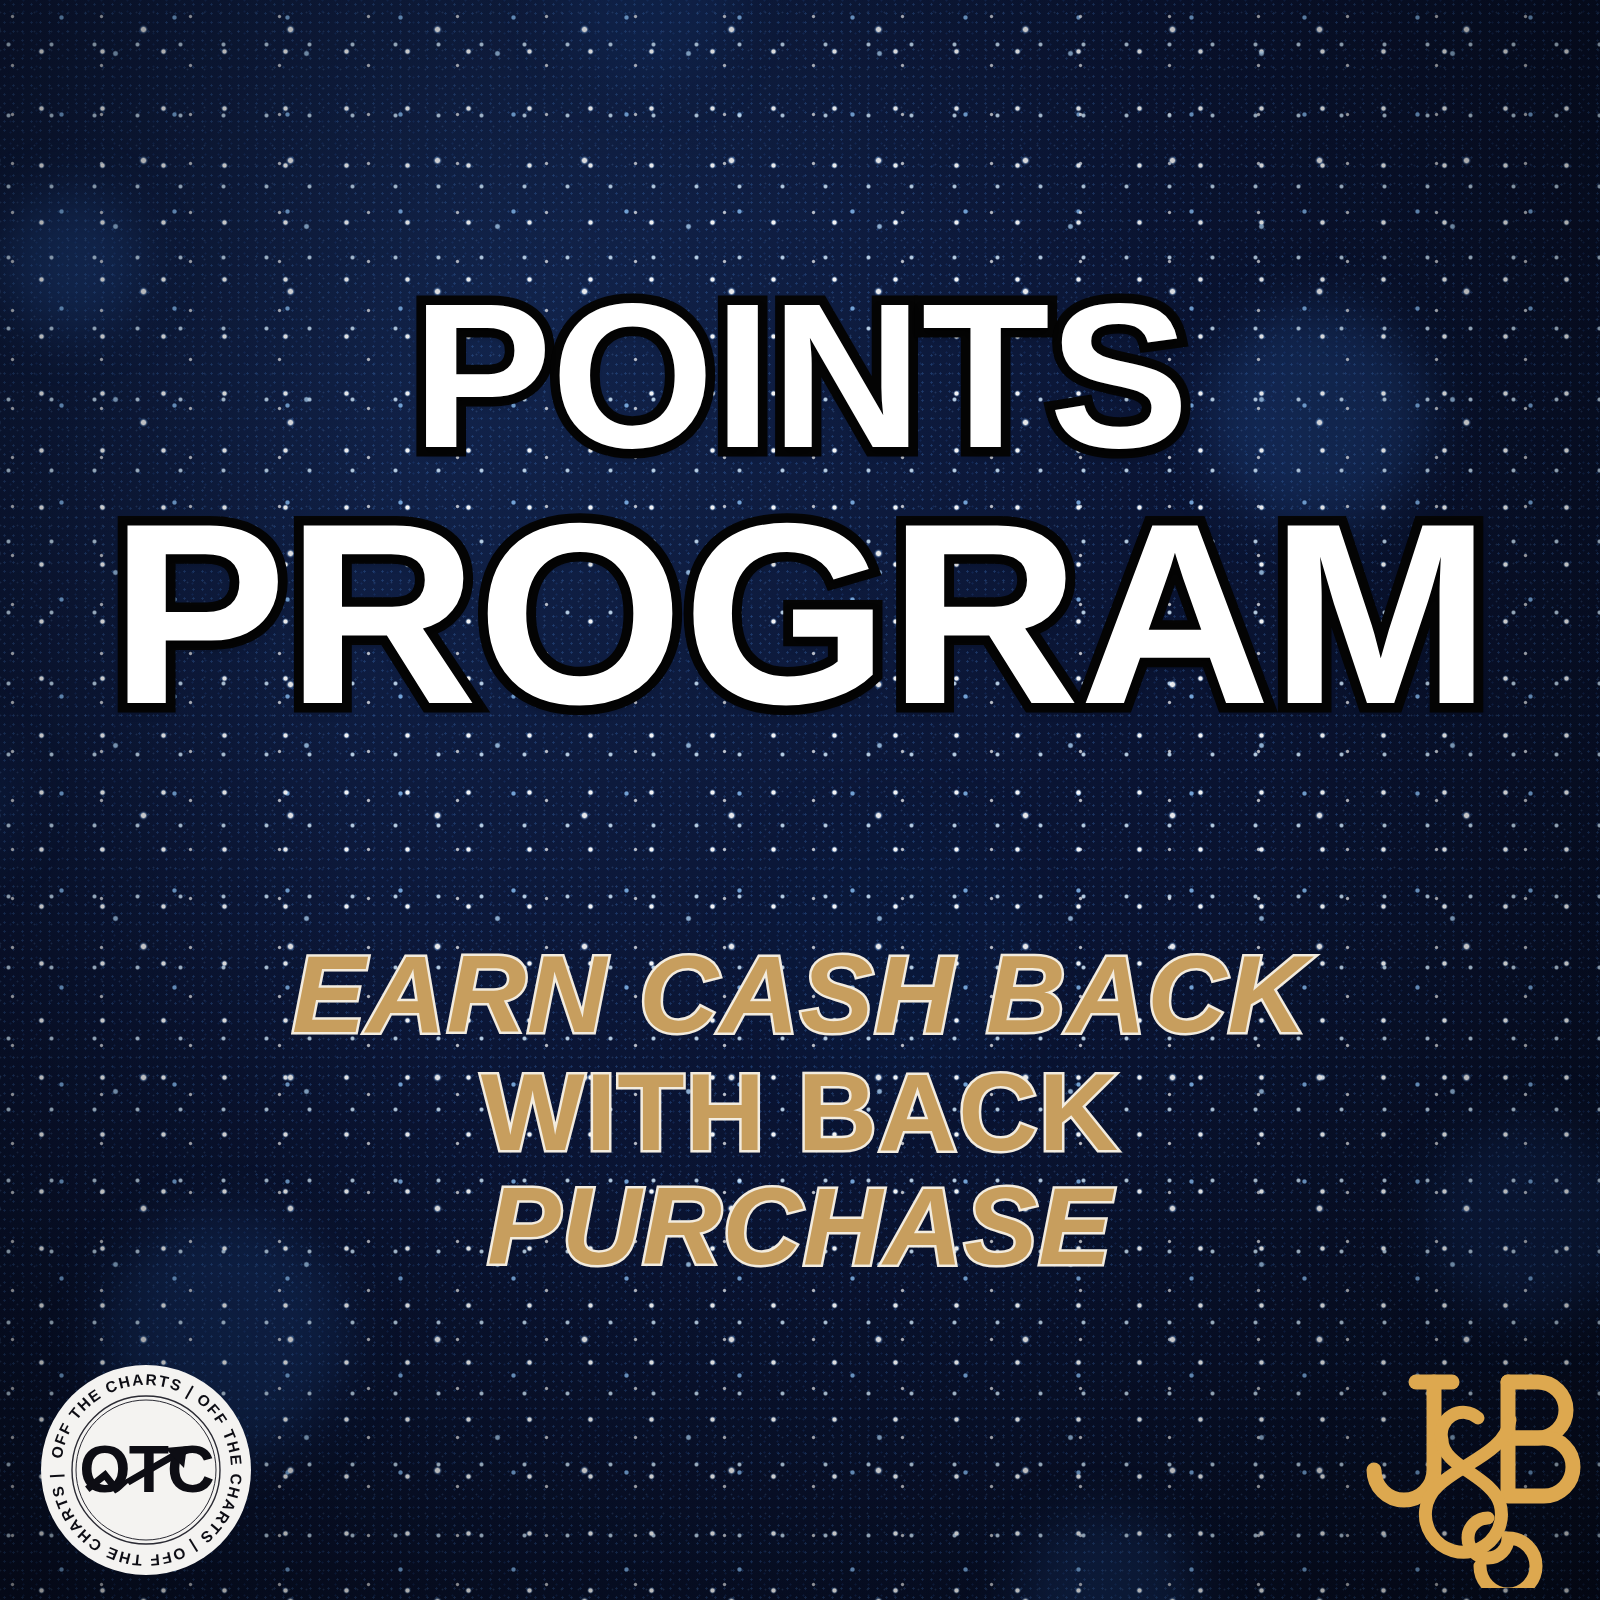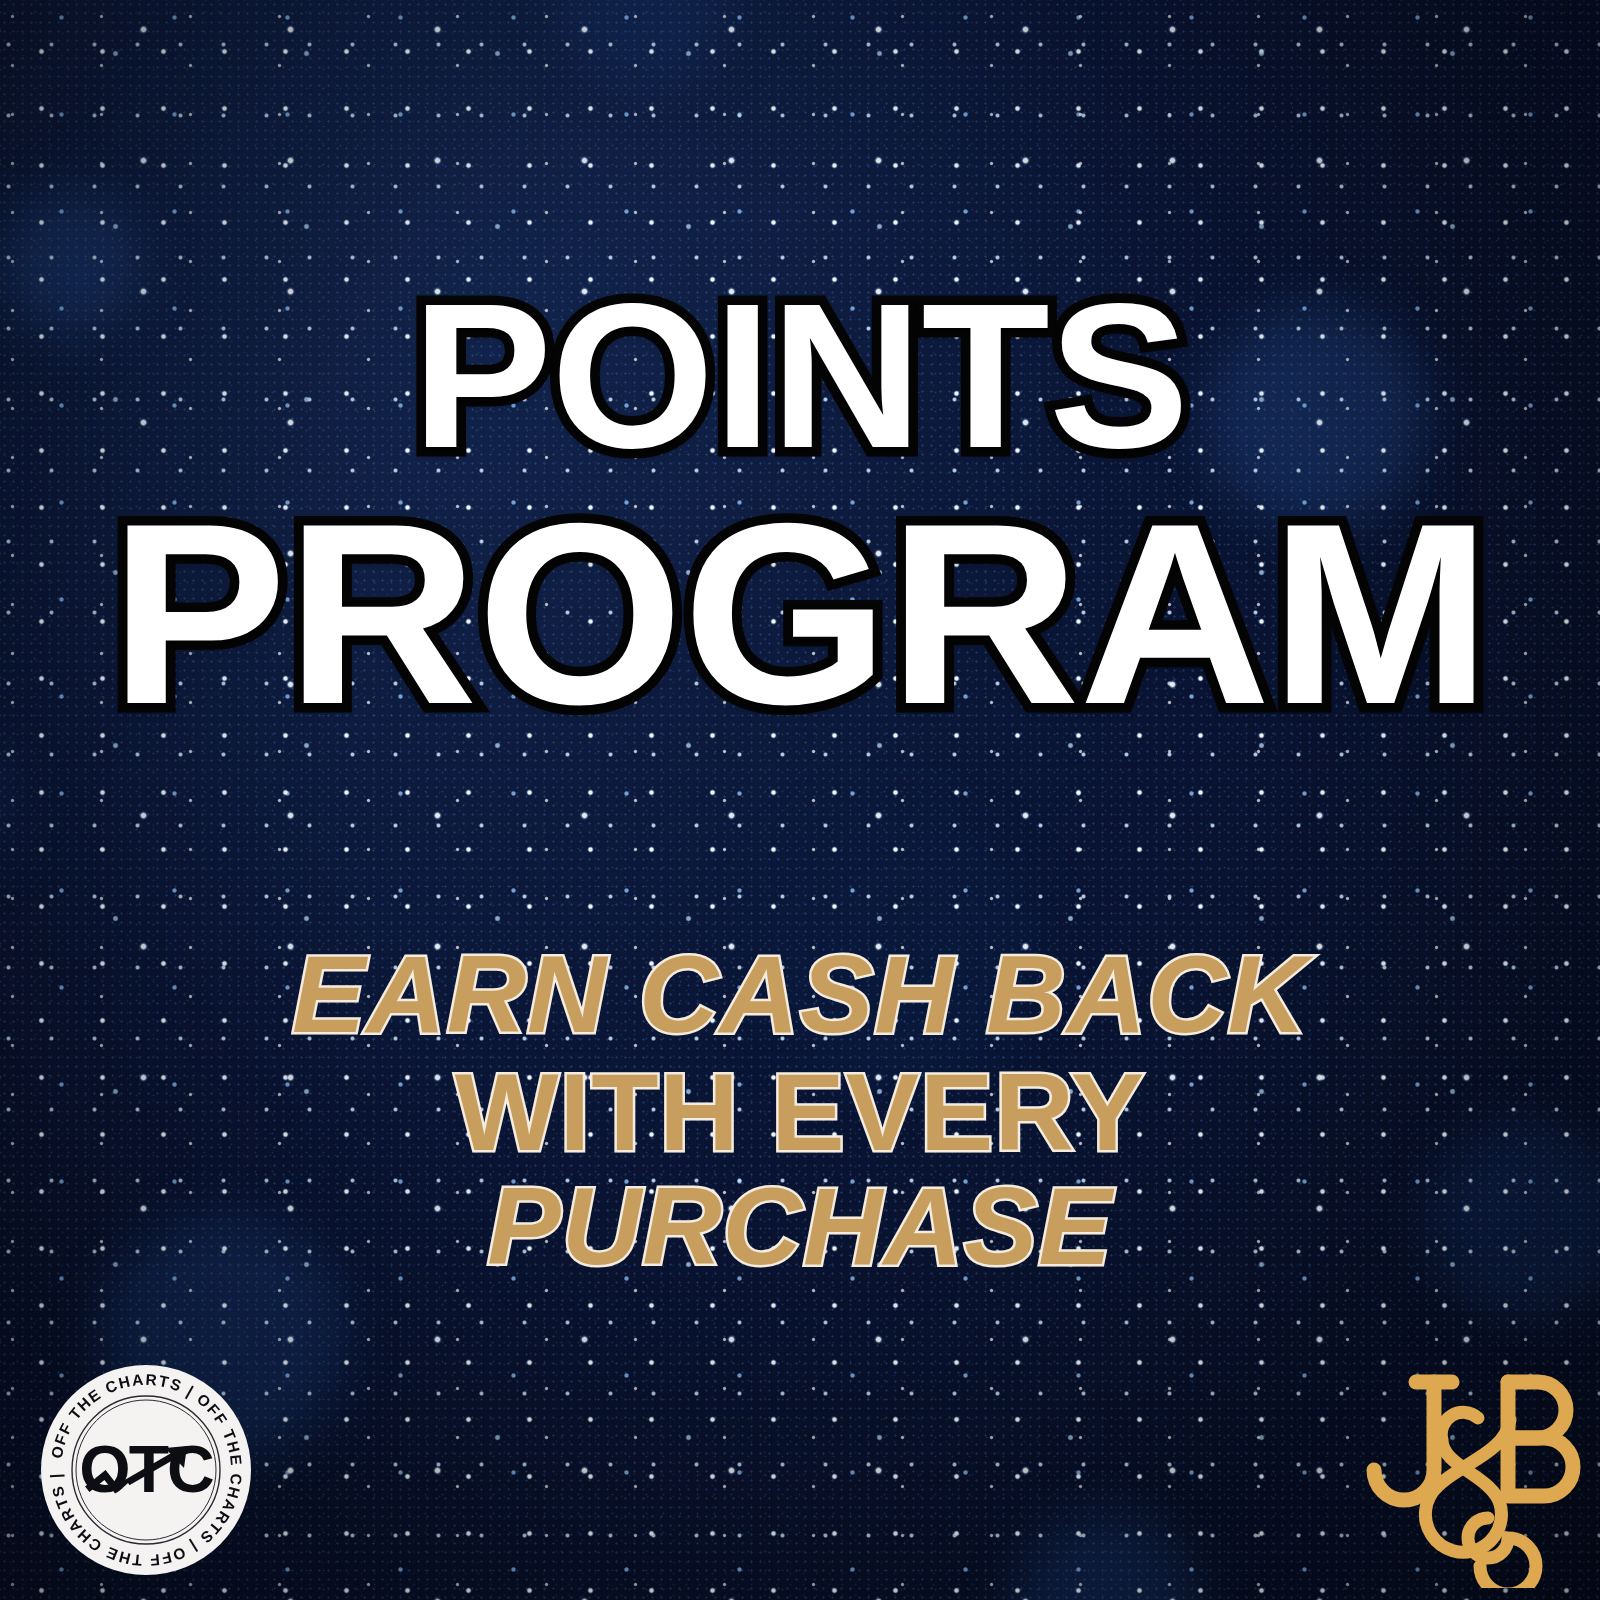--- a/index.html
+++ b/index.html
@@ -154,21 +154,21 @@
   <div class="bg-sparkle2"></div>
   <div class="bg-vignette"></div>
 
   <div class="headline-block">
     <span class="headline headline-1">POINTS</span>
     <span class="headline headline-2">PROGRAM</span>
   </div>
 
   <div class="sub-block">
     <span class="subline sub-1">EARN CASH BACK</span>
-    <span class="subline sub-2">WITH EVERY</span>
+    <span class="subline sub-2">WITH BACK</span>
     <span class="subline sub-3">PURCHASE</span>
   </div>
 
   <div class="otc-badge">
     <svg viewBox="0 0 228 228" xmlns="http://www.w3.org/2000/svg">
       <defs>
         <path id="otcRing" d="M 114,114 m -85,0 a 85,85 0 1,1 170,0 a 85,85 0 1,1 -170,0"></path>
       </defs>
 
       <circle cx="114" cy="114" r="105" fill="#f4f3f1"></circle>

